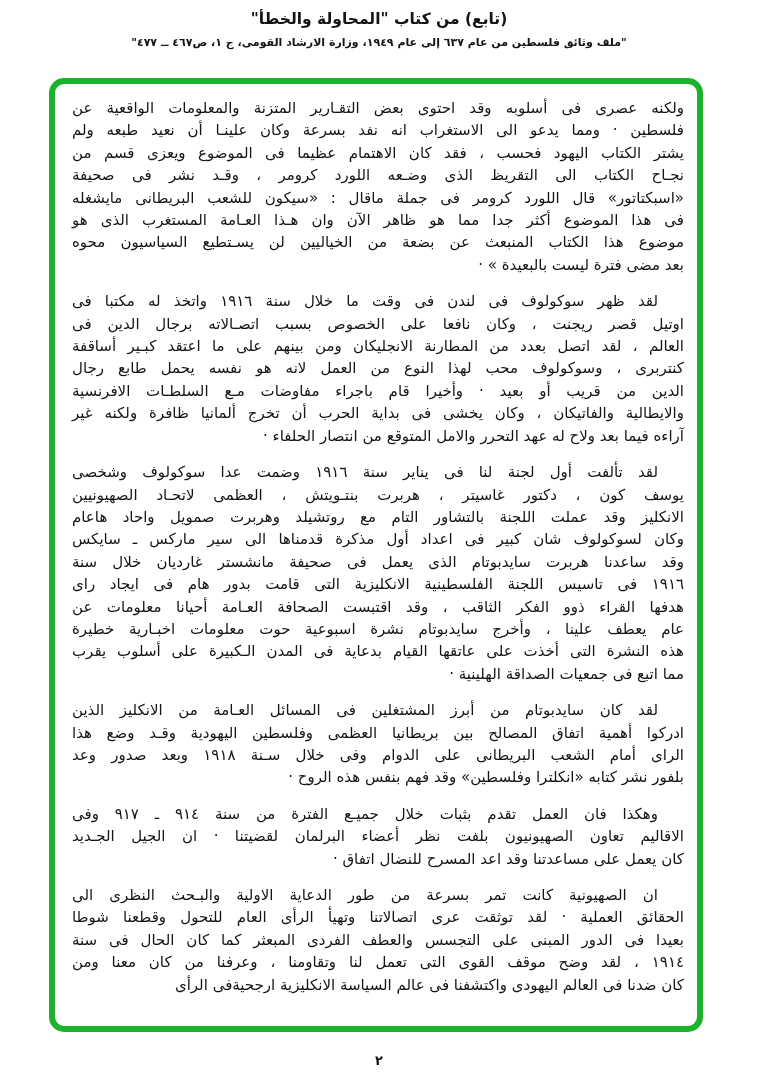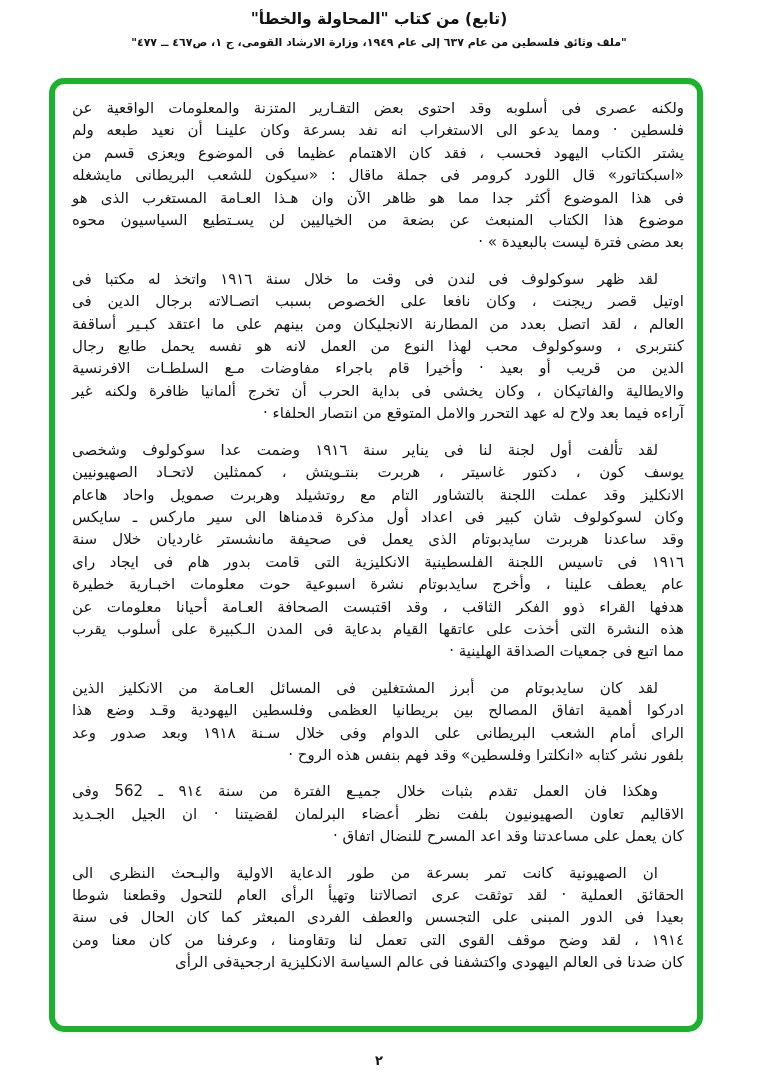--- a/index.html
+++ b/index.html
@@ -82,54 +82,55 @@
     <div class="header-title">(تابع) من كتاب "المحاولة والخطأ"</div>
     <div class="header-source">"ملف وثائق فلسطين من عام ٦٣٧ إلى عام ١٩٤٩، وزارة الارشاد القومى، ج ١، ص٤٦٧ ــ ٤٧٧"</div>
   </header>
 
   <div class="frame" style="border-color: rgb(28, 178, 44);">
     <div class="doc">
         <div class="para">
           <div class="line">ولكنه عصرى فى أسلوبه وقد احتوى بعض التقـارير المتزنة والمعلومات الواقعية عن</div>
           <div class="line">فلسطين · ومما يدعو الى الاستغراب انه نفد بسرعة وكان علينـا أن نعيد طبعه ولم</div>
           <div class="line">يشتر الكتاب اليهود فحسب ، فقد كان الاهتمام عظيما فى الموضوع ويعزى قسم من</div>
+          <div class="line">نجـاح الكتاب الى التقريظ الذى وضـعه اللورد كرومر ، وقـد نشر فى صحيفة</div>
           <div class="line">«اسبكتاتور» قال اللورد كرومر فى جملة ماقال : «سيكون للشعب البريطانى مايشغله</div>
           <div class="line">فى هذا الموضوع أكثر جدا مما هو ظاهر الآن وان هـذا العـامة المستغرب الذى هو</div>
           <div class="line">موضوع هذا الكتاب المنبعث عن بضعة من الخياليين لن يسـتطيع السياسيون محوه</div>
           <div class="line last">بعد مضى فترة ليست بالبعيدة » ·</div>
         </div>
         <div class="para indent">
           <div class="line">لقد ظهر سوكولوف فى لندن فى وقت ما خلال سنة ١٩١٦ واتخذ له مكتبا فى</div>
           <div class="line">اوتيل قصر ريجنت ، وكان نافعا على الخصوص بسبب اتصـالاته برجال الدين فى</div>
           <div class="line">العالم ، لقد اتصل بعدد من المطارنة الانجليكان ومن بينهم على ما اعتقد كبـير أساقفة</div>
           <div class="line">كنتربرى ، وسوكولوف محب لهذا النوع من العمل لانه هو نفسه يحمل طابع رجال</div>
           <div class="line">الدين من قريب أو بعيد · وأخيرا قام باجراء مفاوضات مـع السلطـات الافرنسية</div>
           <div class="line">والايطالية والفاتيكان ، وكان يخشى فى بداية الحرب أن تخرج ألمانيا ظافرة ولكنه غير</div>
           <div class="line last">آراءه فيما بعد ولاح له عهد التحرر والامل المتوقع من انتصار الحلفاء ·</div>
         </div>
         <div class="para indent">
           <div class="line">لقد تألفت أول لجنة لنا فى يناير سنة ١٩١٦ وضمت عدا سوكولوف وشخصى</div>
-          <div class="line">يوسف كون ، دكتور غاسيتر ، هربرت بنتـويتش ، كممثلين لاتحـاد الصهيونيين</div>
+          <div class="line">يوسف كون ، دكتور غاسيتر ، هربرت بنتـويتش ، العظمى لاتحـاد الصهيونيين</div>
           <div class="line">الانكليز وقد عملت اللجنة بالتشاور التام مع روتشيلد وهربرت صمويل واحاد هاعام</div>
           <div class="line">وكان لسوكولوف شان كبير فى اعداد أول مذكرة قدمناها الى سير ماركس ـ سايكس</div>
           <div class="line">وقد ساعدنا هربرت سايدبوتام الذى يعمل فى صحيفة مانشستر غارديان خلال سنة</div>
           <div class="line">١٩١٦ فى تاسيس اللجنة الفلسطينية الانكليزية التى قامت بدور هام فى ايجاد راى</div>
+          <div class="line">هدفها القراء ذوو الفكر الثاقب ، وقد اقتبست الصحافة العـامة أحيانا معلومات عن</div>
           <div class="line">عام يعطف علينا ، وأخرج سايدبوتام نشرة اسبوعية حوت معلومات اخبـارية خطيرة</div>
-          <div class="line">هدفها القراء ذوو الفكر الثاقب ، وقد اقتبست الصحافة العـامة أحيانا معلومات عن</div>
           <div class="line">هذه النشرة التى أخذت على عاتقها القيام بدعاية فى المدن الـكبيرة على أسلوب يقرب</div>
           <div class="line last">مما اتبع فى جمعيات الصداقة الهلينية ·</div>
         </div>
         <div class="para indent">
           <div class="line">لقد كان سايدبوتام من أبرز المشتغلين فى المسائل العـامة من الانكليز الذين</div>
           <div class="line">ادركوا أهمية اتفاق المصالح بين بريطانيا العظمى وفلسطين اليهودية وقـد وضع هذا</div>
           <div class="line">الراى أمام الشعب البريطانى على الدوام وفى خلال سـنة ١٩١٨ وبعد صدور وعد</div>
           <div class="line last">بلفور نشر كتابه «انكلترا وفلسطين» وقد فهم بنفس هذه الروح ·</div>
         </div>
         <div class="para indent">
-          <div class="line">وهكذا فان العمل تقدم بثبات خلال جميـع الفترة من سنة ٩١٤ ـ 562 وفى</div>
+          <div class="line">وهكذا فان العمل تقدم بثبات خلال جميـع الفترة من سنة ٩١٤ ـ ٩١٧ وفى</div>
           <div class="line">الاقاليم تعاون الصهيونيون بلفت نظر أعضاء البرلمان لقضيتنا · ان الجيل الجـديد</div>
           <div class="line last">كان يعمل على مساعدتنا وقد اعد المسرح للنضال اتفاق ·</div>
         </div>
         <div class="para indent">
           <div class="line">ان الصهيونية كانت تمر بسرعة من طور الدعاية الاولية والبـحث النظرى الى</div>
           <div class="line">الحقائق العملية · لقد توثقت عرى اتصالاتنا وتهيأ الرأى العام للتحول وقطعنا شوطا</div>
           <div class="line">بعيدا فى الدور المبنى على التجسس والعطف الفردى المبعثر كما كان الحال فى سنة</div>
           <div class="line">١٩١٤ ، لقد وضح موقف القوى التى تعمل لنا وتقاومنا ، وعرفنا من كان معنا ومن</div>
           <div class="line last">كان ضدنا فى العالم اليهودى واكتشفنا فى عالم السياسة الانكليزية ارجحيةفى الرأى</div>
         </div>

